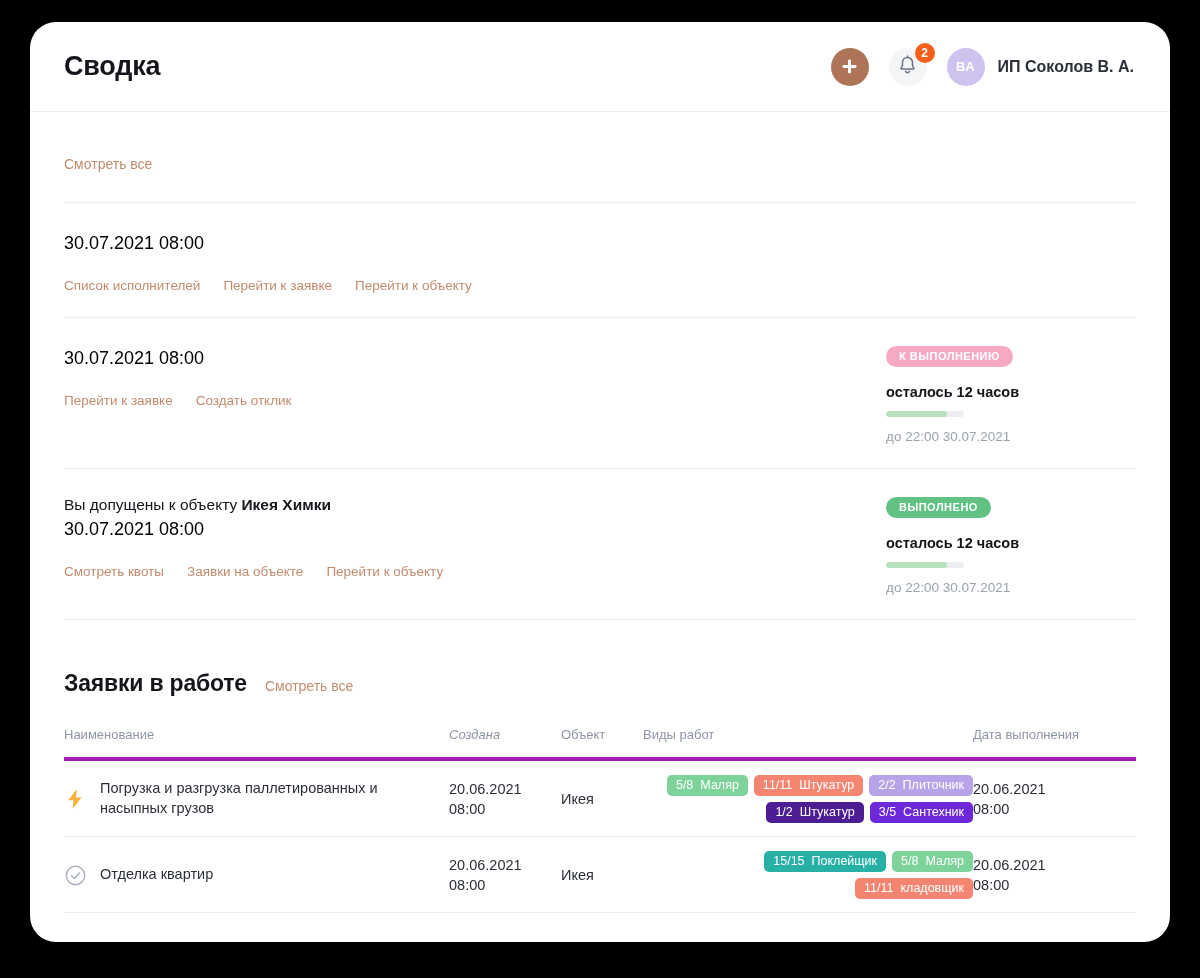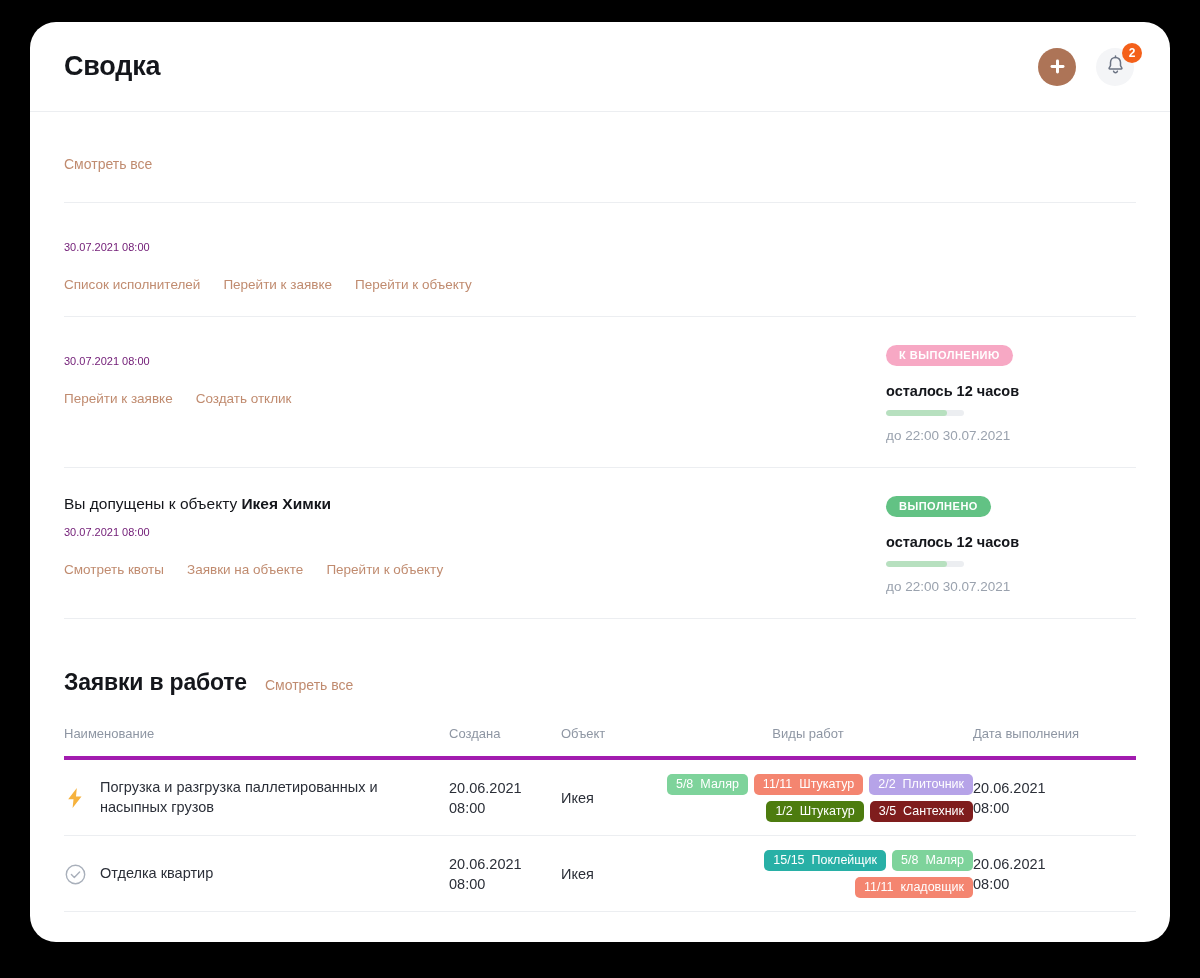--- a/index.html
+++ b/index.html
@@ -137,23 +137,23 @@
   }
   .notif-left { max-width: 760px; }
   .notif-text {
     font-size: 15.5px;
     color: #14161b;
     line-height: 1.3;
   }
   .notif-text b { font-weight: bold; }
   .fire { margin-left: 3px; font-size: 15px; }
   .notif-time {
-    margin-top: 12px;
-    font-size: 11px;
-    color: #701a75;
+    margin-top: 4px;
+    font-size: 18px;
+    color: #000000;
   }
   .notif-actions {
     margin-top: 24px;
     display: flex;
     gap: 23px;
   }
   .notif-actions .link { font-size: 13.5px; }
 
   .notif-right { width: 250px; padding-top: 2px; }
   .status-badge {
@@ -201,23 +201,23 @@
   }
   thead th {
     text-align: left;
     font-size: 13px;
     font-weight: normal;
     color: #8e96a3;
     padding: 0 0 15px 0;
     border-bottom: 4px solid #a21caf;
   }
   .c-name { width: 385px; }
-  .c-created { width: 112px; }
+  .c-created { width: 112px; font-style: italic; }
   .c-object { width: 82px; }
-  .c-works { width: 330px; text-align: center; }
+  .c-works { width: 330px; }
   .c-done { width: 163px; }
 
   tbody td {
     padding: 14px 0 13px 0;
     border-bottom: 1px solid #eceef1;
     vertical-align: middle;
     font-size: 14.5px;
     color: #2b2f38;
   }
   .name-cell {
@@ -275,20 +275,24 @@
           <span>
             <svg width="19" height="20" viewBox="0 0 19 20">
               <path d="M9.5 2.4c-2.9 0-5 2.2-5 5.1v3.1L3.2 13c-.3.5 0 1.1.6 1.1h11.4c.6 0 .9-.6.6-1.1l-1.3-2.4V7.5c0-2.9-2.1-5.1-5-5.1z" fill="none" stroke="#6b7383" stroke-width="1.5" stroke-linejoin="round"></path>
               <path d="M7.6 16.2c.3.9 1 1.5 1.9 1.5s1.6-.6 1.9-1.5" fill="none" stroke="#6b7383" stroke-width="1.5" stroke-linecap="round"></path>
               <path d="M9.5 2.4V1" stroke="#6b7383" stroke-width="1.5" stroke-linecap="round"></path>
             </svg>
           </span>
           <span class="bell-badge">2</span>
         </div>
 
+        <div class="user-block">
+          <div class="avatar">ВА</div>
+          <div class="user-name">ИП Соколов В. А.</div>
+        </div>
       </div>
     </div>
 
     <div class="section-head notif-head">
       <div class="link">Смотреть все</div>
     </div>
 
     <div class="divider"></div>
 
     <div class="notif">
@@ -384,25 +388,25 @@
                   <span>Маляр</span>
                 </span>
                 <span class="badge" style="background: rgb(244, 133, 112);">
                   <span class="cnt">11/11</span>
                   <span>Штукатур</span>
                 </span>
                 <span class="badge" style="background: rgb(182, 163, 232);">
                   <span class="cnt">2/2</span>
                   <span>Плиточник</span>
                 </span>
-                <span class="badge" style="background: #4d7c0f;">
+                <span class="badge" style="background: #4c1d95;">
                   <span class="cnt">1/2</span>
                   <span>Штукатур</span>
                 </span>
-                <span class="badge" style="background: #7f1d1d;">
+                <span class="badge" style="background: #6d28d9;">
                   <span class="cnt">3/5</span>
                   <span>Сантехник</span>
                 </span>
               </div>
             </td>
             <td class="date-cell">20.06.2021
 08:00</td>
           </tr>
           <tr>
             <td>

